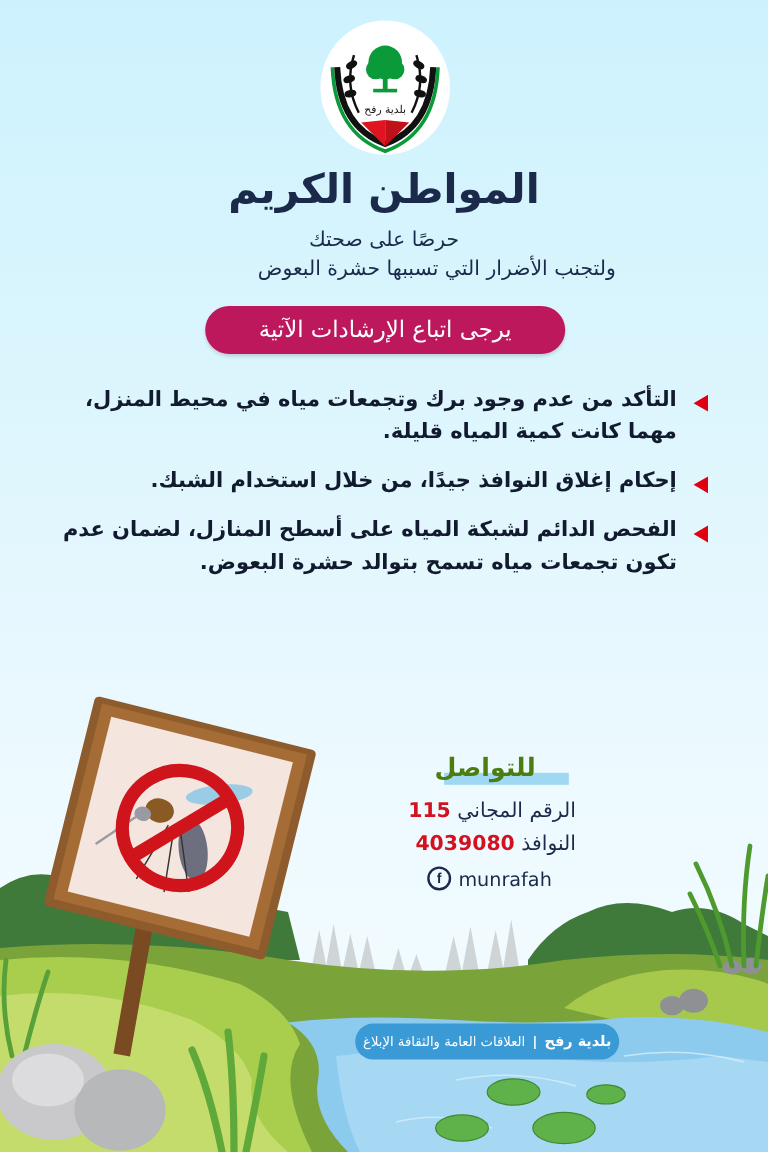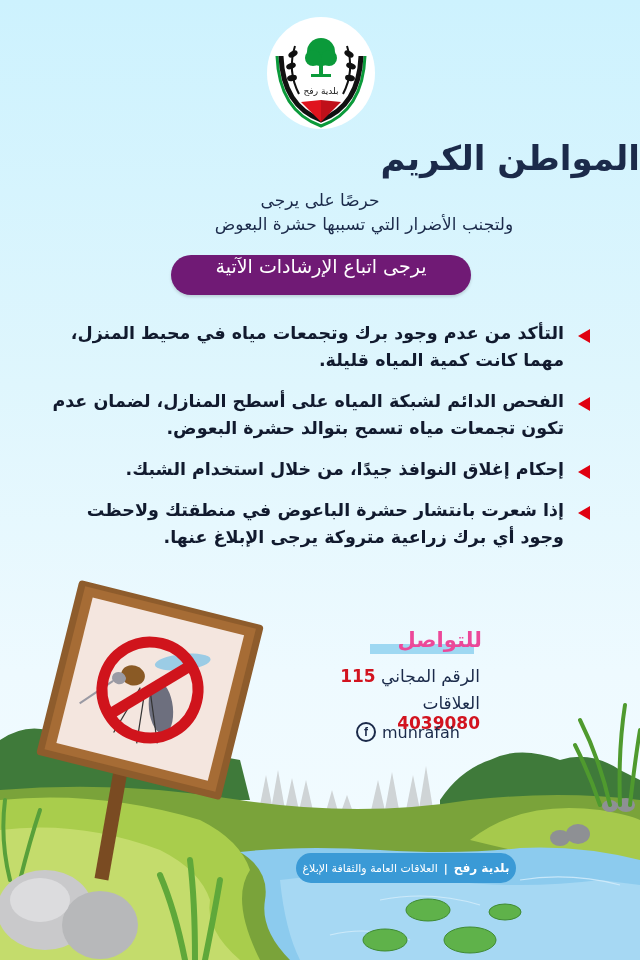--- a/index.html
+++ b/index.html
@@ -10,38 +10,38 @@
       background: linear-gradient(to bottom, #cdf2fe 0%, #dff6fd 40%, #eefaff 70%, #f4fcff 100%);
     }
     .abs { position: absolute; }
 
     
     .logo {
       left: 265px; top: 16px; width: 112px; width: 112px; height: 114px;
     }
 
     .title {
-      left: 0; width: 640px; top: 138px; text-align: right;
+      left: 0; width: 640px; top: 138px; text-align: center;
       font-size: 34px; font-weight: bold; color: #1b2a4a;
       direction: rtl;
       font-family: "DejaVu Sans", sans-serif;
     }
     .subtitle {
       left: 0; width: 640px; text-align: center; direction: rtl;
       font-size: 17px; color: #1b2a4a;
     }
     .sub1 { top: 190px; }
     .sub2 { top: 214px; margin-left: 44px; }
 
     .pill {
       left: 171px; top: 255px; width: 300px; height: 40px;
-      background: #701a75;
+      background: #be185d;
       border-radius: 20px;
       color: #ffffff; font-size: 19px;
-      display: flex; justify-content: center;
+      display: flex; align-items: center; justify-content: center;
       direction: rtl;
       box-shadow: 0 2px 3px rgba(0,0,0,0.15);
     }
 
     .guides {
       left: 40px; top: 320px; width: 550px;
       direction: rtl;
     }
     .guide-item {
       display: flex; align-items: flex-start;
@@ -55,22 +55,22 @@
       margin-top: 9px;
       margin-left: 14px;
     }
     .guide-item .text {
       font-size: 17.5px; line-height: 27px; color: #111a2e; font-weight: bold;
       text-align: right;
     }
 
     
     .contact-title {
-      left: 362px; top: 628px; width: 120px; text-align: right;
-      font-size: 21px; font-weight: bold; color: #ec4899; direction: rtl;
+      left: 362px; top: 628px; width: 120px; text-align: left;
+      font-size: 21px; font-weight: bold; color: #4d7c0f; direction: rtl;
     }
     .contact-title .hl {
       position: absolute; left: 8px; right: 8px; top: 16px; height: 10px;
       background: #9ed8f2; z-index: -1;
     }
     .contact-line {
       left: 340px; width: 140px; text-align: right; direction: rtl;
       font-size: 17px; color: #1b2a4a;
     }
     .contact-line b { color: #d2131f; font-size: 17px; font-weight: bold; }
@@ -220,56 +220,52 @@
   <rect x="54" y="46" width="4" height="14" fill="#0b9a3a"></rect>
   <rect x="46" y="58" width="20" height="3" fill="#0b9a3a"></rect>
 
   <text x="56" y="78" font-size="9" text-anchor="middle" fill="#111" font-family="DejaVu Sans, sans-serif">بلدية رفح</text>
 
   <path d="M36,86 L56,84 L56,106 Z" fill="#e0141e"></path>
   <path d="M76,86 L56,84 L56,106 Z" fill="#c0101a"></path>
 </svg>
 
 <div class="abs title">المواطن الكريم</div>
-<div class="abs subtitle sub1">حرصًا على يرجى</div>
+<div class="abs subtitle sub1">حرصًا على صحتك</div>
 <div class="abs subtitle sub2">ولتجنب الأضرار التي تسببها حشرة البعوض</div>
 
 <div class="abs pill">
   <span>يرجى اتباع الإرشادات الآتية</span>
 </div>
 
 <div class="abs guides">
   <div class="guide-item">
     <span class="bullet"></span>
     <span class="text">التأكد من عدم وجود برك وتجمعات مياه في محيط المنزل، مهما كانت كمية المياه قليلة.</span>
   </div>
   <div class="guide-item">
     <span class="bullet"></span>
-    <span class="text">الفحص الدائم لشبكة المياه على أسطح المنازل، لضمان عدم تكون تجمعات مياه تسمح بتوالد حشرة البعوض.</span>
-  </div>
-  <div class="guide-item">
-    <span class="bullet"></span>
     <span class="text">إحكام إغلاق النوافذ جيدًا، من خلال استخدام الشبك.</span>
   </div>
   <div class="guide-item">
     <span class="bullet"></span>
-    <span class="text">إذا شعرت بانتشار حشرة الباعوض في منطقتك ولاحظت وجود أي برك زراعية متروكة يرجى الإبلاغ عنها.</span>
+    <span class="text">الفحص الدائم لشبكة المياه على أسطح المنازل، لضمان عدم تكون تجمعات مياه تسمح بتوالد حشرة البعوض.</span>
   </div>
 </div>
 
 <div class="abs contact-title">
   <span class="hl"></span>
   <span>للتواصل</span>
 </div>
 <div class="abs contact-line c1">
   <span>الرقم المجاني</span>
   <b>115</b>
 </div>
 <div class="abs contact-line c2">
-  <span>العلاقات</span>
+  <span>النوافذ</span>
   <b>4039080</b>
 </div>
 <div class="abs fb-row">
   <span class="fb-icon">f</span>
   <span>munrafah</span>
 </div>
 
 <div class="abs footer-pill">
   <span class="strong">بلدية رفح</span>
   <span class="sep">|</span>

